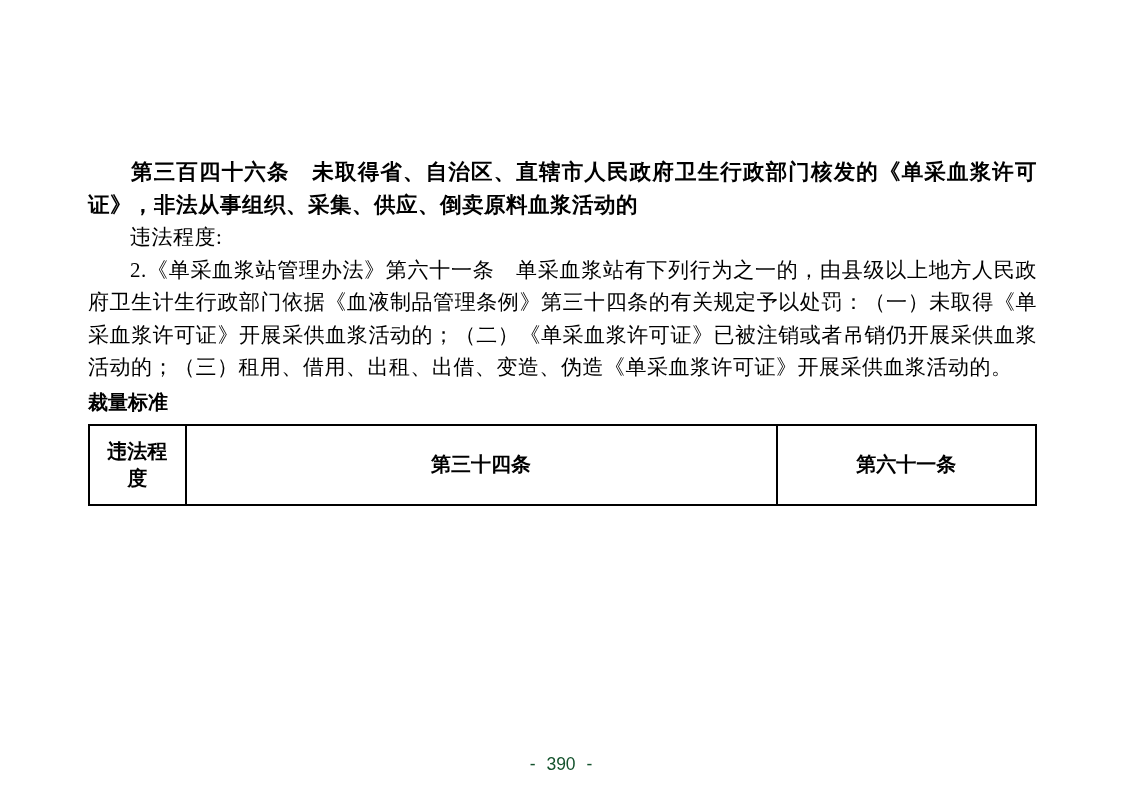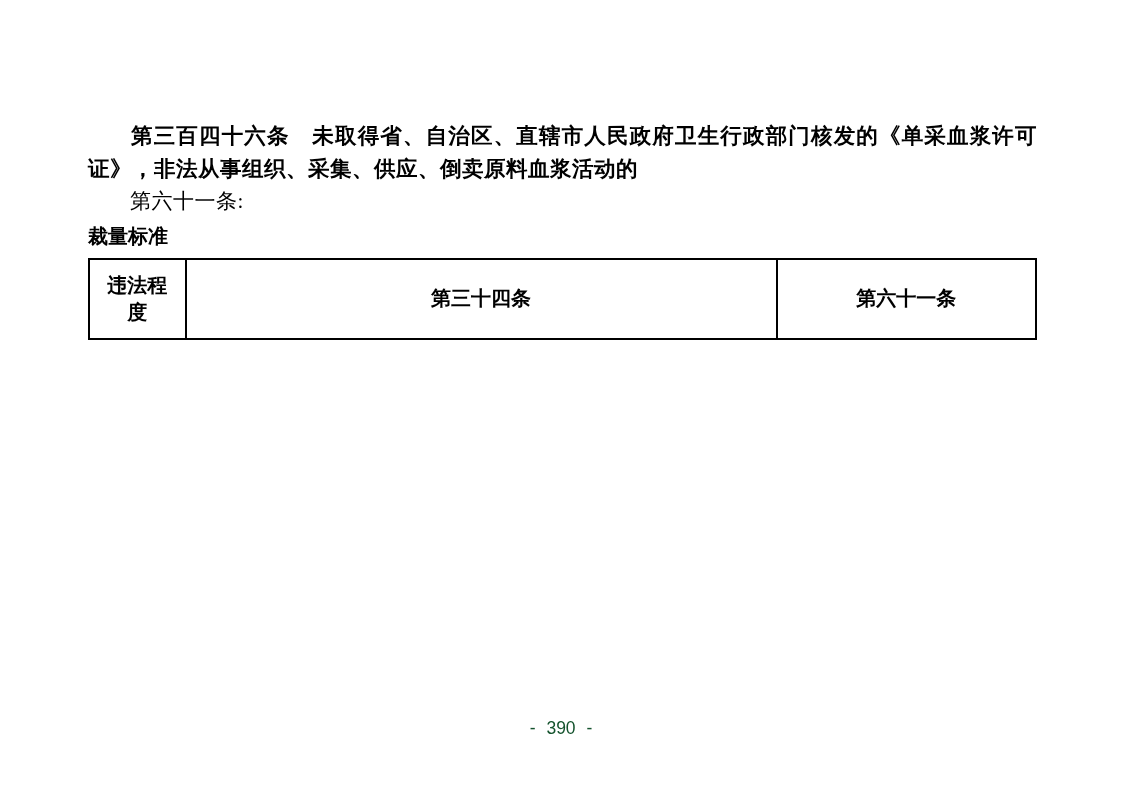--- a/index.html
+++ b/index.html
@@ -12,20 +12,21 @@
     height: 793px;
     position: relative;
     overflow: hidden;
     font-family: "Liberation Serif", serif;
     color: #000000;
   }
   .page {
     position: absolute;
     inset: 0;
     background: #ffffff;
+    margin-top: 36px;
   }
   .content {
     position: absolute;
     left: 88px;
     width: 949px;
     top: 120px;
   }
   .par {
     margin: 0;
     font-size: 21px;
@@ -79,23 +80,24 @@
   }
 </style>
 </head>
 <body>
 
 <div class="page">
   <div class="content">
 
     <p class="par heading">第三百四十六条　未取得省、自治区、直辖市人民政府卫生行政部门核发的《单采血浆许可证》，非法从事组织、采集、供应、倒卖原料血浆活动的</p>
 
-    <p class="par">第六十一条:</p>
+    <p class="par">违法程度:</p>
 
 
+    <p class="par">2.《单采血浆站管理办法》第六十一条　单采血浆站有下列行为之一的，由县级以上地方人民政府卫生计生行政部门依据《血液制品管理条例》第三十四条的有关规定予以处罚：（一）未取得《单采血浆许可证》开展采供血浆活动的；（二）《单采血浆许可证》已被注销或者吊销仍开展采供血浆活动的；（三）租用、借用、出租、出借、变造、伪造《单采血浆许可证》开展采供血浆活动的。</p>
 
     <h3 class="table-title">裁量标准</h3>
 
     <table class="discretion">
       <colgroup>
         <col class="col-degree">
         <col class="col-consequence">
         <col class="col-range">
       </colgroup>
       <thead>

